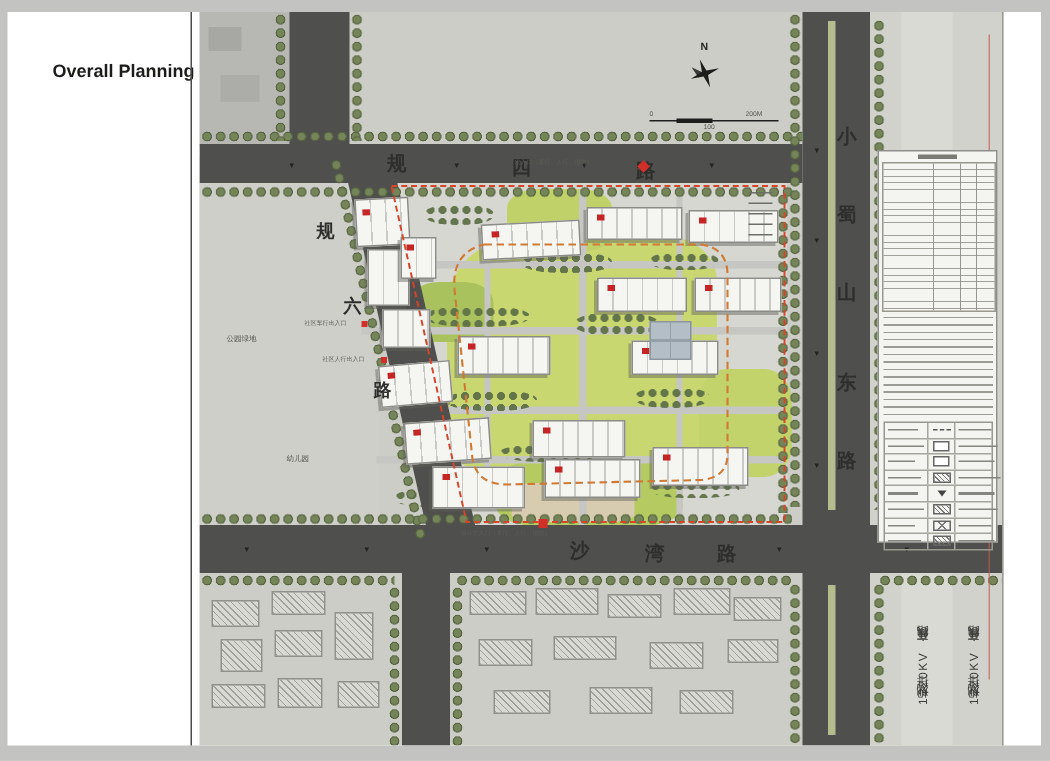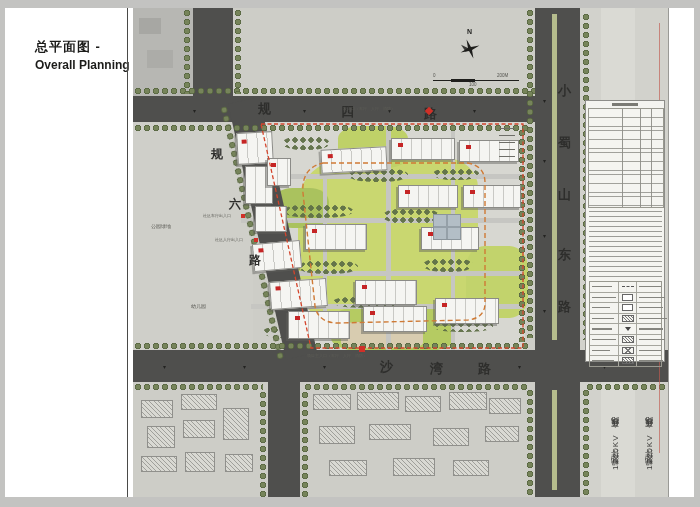--- a/index.html
+++ b/index.html
@@ -47,21 +47,20 @@
   .arrow{position:absolute;z-index:8;color:#232321;font-size:6px;line-height:1;}
   svg{display:block;}
 </style>
 </head>
 <body>
 
 <div class="screen">
  <div class="page">
 
   <div class="sidebar-title">
-    <div class="zh">总平面图 -</div>
     <div class="en">Overall Planning</div>
   </div>
   <div class="divider"></div>
 
   <div class="map">
 
     <div class="abs" style="left:0;top:0;width:62px;height:90px;background:#b7b7b3;z-index:1;"></div>
     <div class="abs" style="left:6px;top:10px;width:22px;height:16px;background:#a7a7a3;z-index:1;"></div>
     <div class="abs" style="left:14px;top:42px;width:26px;height:18px;background:#acaca8;z-index:1;"></div>
     <div class="abs" style="left:447px;top:0;width:88px;height:489px;background:#d2d2cc;z-index:1;"></div>

